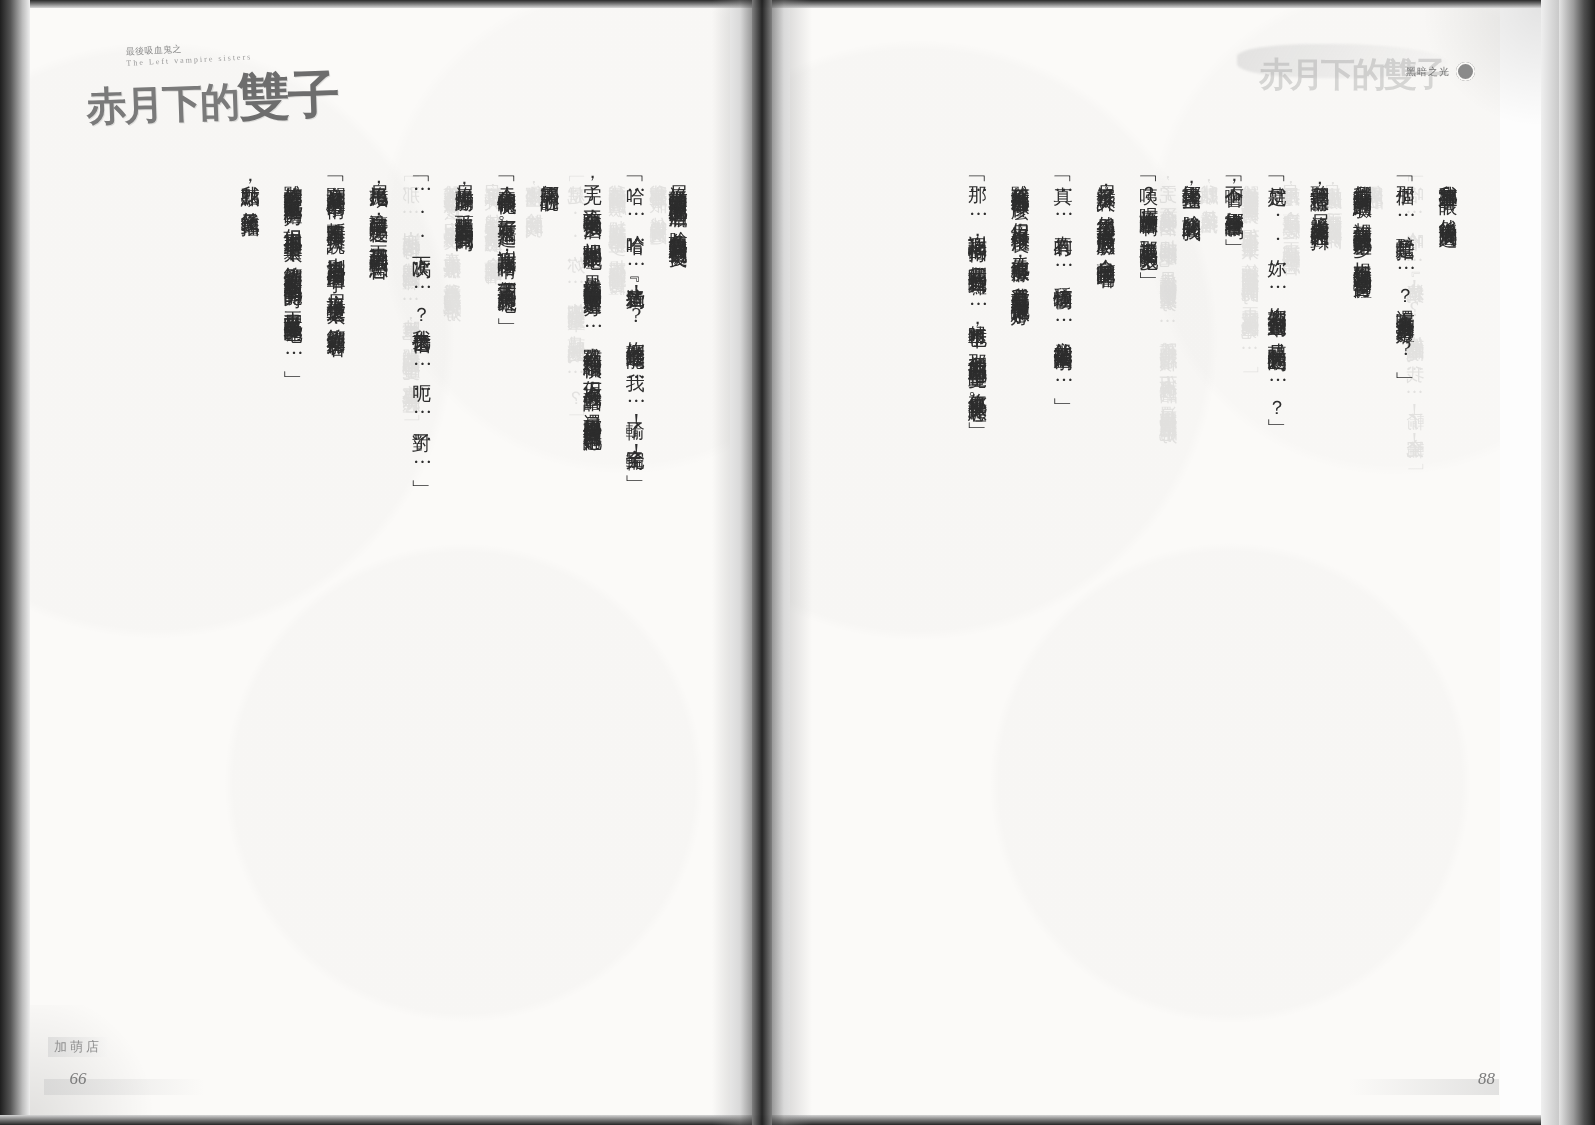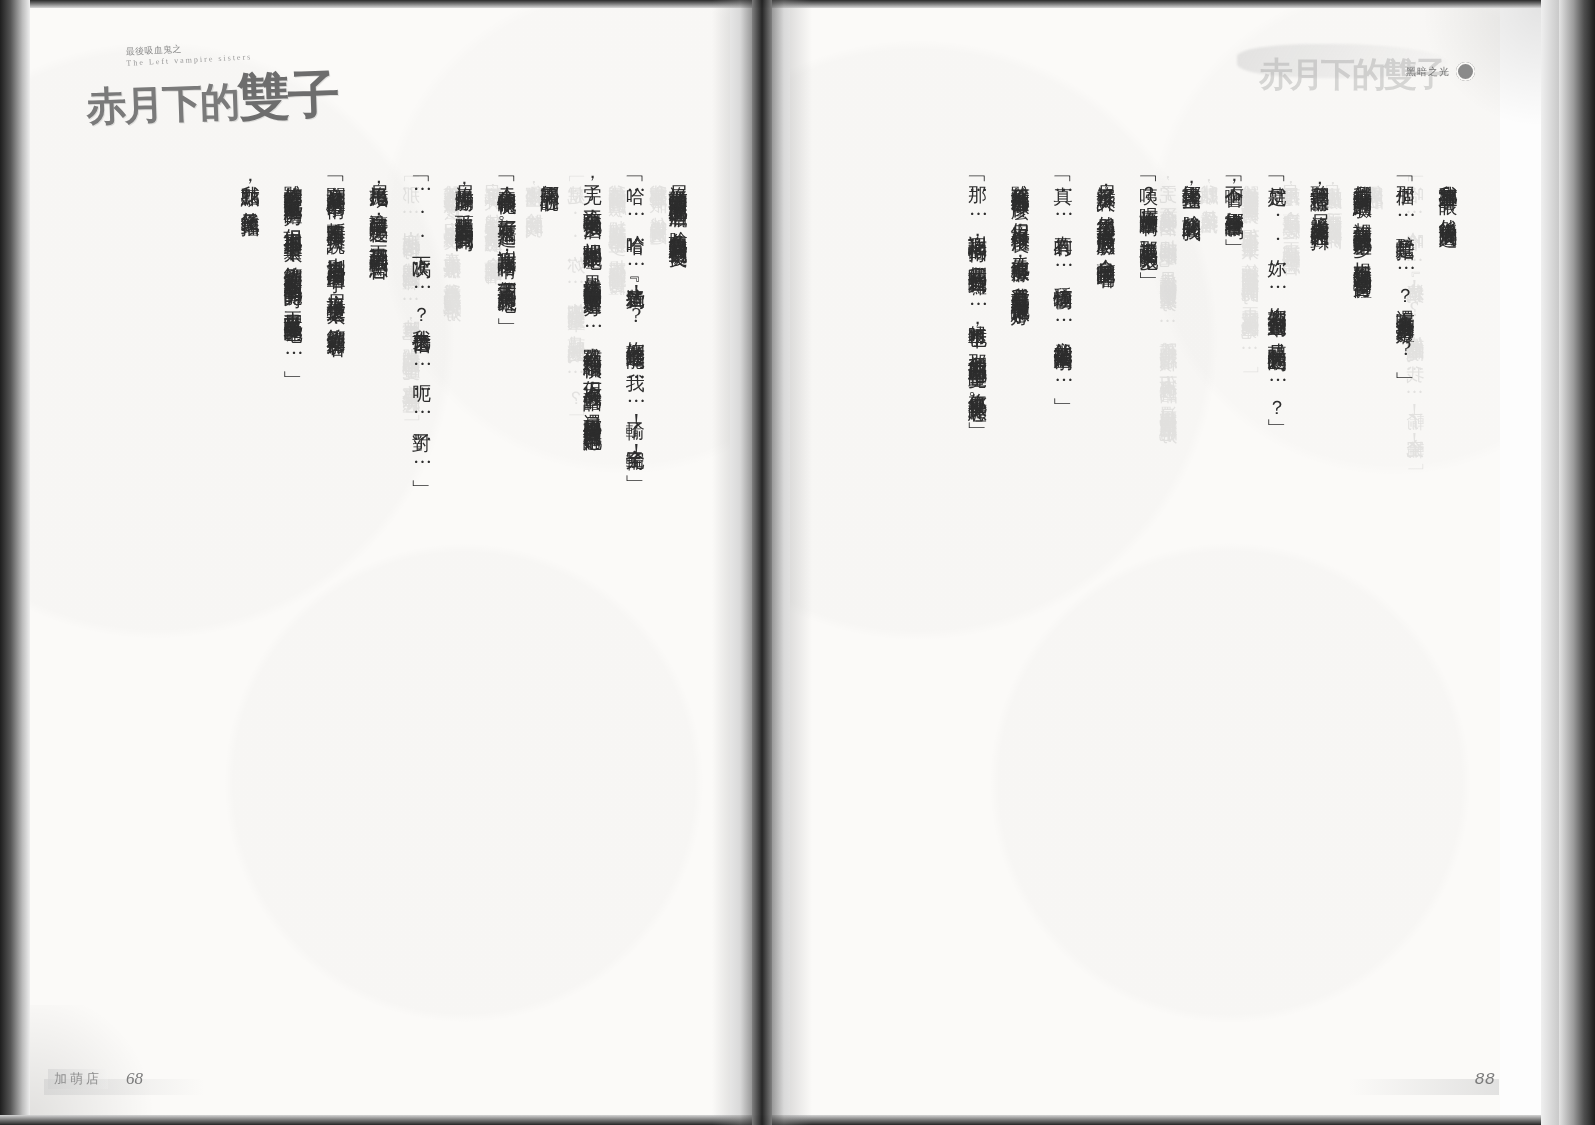--- a/index.html
+++ b/index.html
@@ -200,25 +200,26 @@
     font-size: 18px;
     transform: scaleX(-1);
   }
 
   
   .footer {
     position: absolute;
     bottom: 36px;
     display: flex;
     align-items: center;
-    gap: 18px;
+    gap: 12px;
     font-family: "Liberation Serif", serif;
+    flex-direction: column;
   }
   .footer-left { left: 48px; }
-  .footer-right { right: 100px; font-family: Liberation Mono, monospace; }
+  .footer-right { right: 100px; }
   .foot-shop {
     font-size: 13px;
     color: #8f8f8f;
     letter-spacing: 3px;
     background: linear-gradient(90deg, rgba(210,210,210,.6), rgba(245,245,245,.2));
     padding: 1px 6px;
   }
   .foot-num {
     font-size: 17px;
     font-style: italic;
@@ -329,21 +330,21 @@
     <div class="vcol">「咦？喝酒原來會頭暈啊？那還是不要喝太多吧。」</div>
     <div class="vcol">尼祿沉默了許久，然後用手按了按自己有些疲憊的臉，全身顫抖的呢喃著：</div>
     <div class="vcol">「真……真的有……這種怪物啊……竟然能把烈酒當水喝……」</div>
     <div class="vcol">雖然我不知道自己做了什麼，但尼祿好像很沮喪，看他這樣不舒服，我看還是早點回去讓他休息一下好了。</div>
     <div class="vcol">「那……謝謝尼祿的招待，我們喝這些就夠囉……時候也不早了，那我們就先回地下室睡覺了，你也要早點休息喔。」</div>
   </div>
 
   <div class="foot-bar foot-bar-left"></div>
   <div class="footer footer-left">
     <span class="foot-shop">加萌店</span>
-    <span class="foot-num">68</span>
+    <span class="foot-num">66</span>
   </div>
 
   <div class="foot-bar foot-bar-right"></div>
   <div class="footer footer-right">
     <span class="foot-num">88</span>
   </div>
 
 </div>
 
 </body></html>

